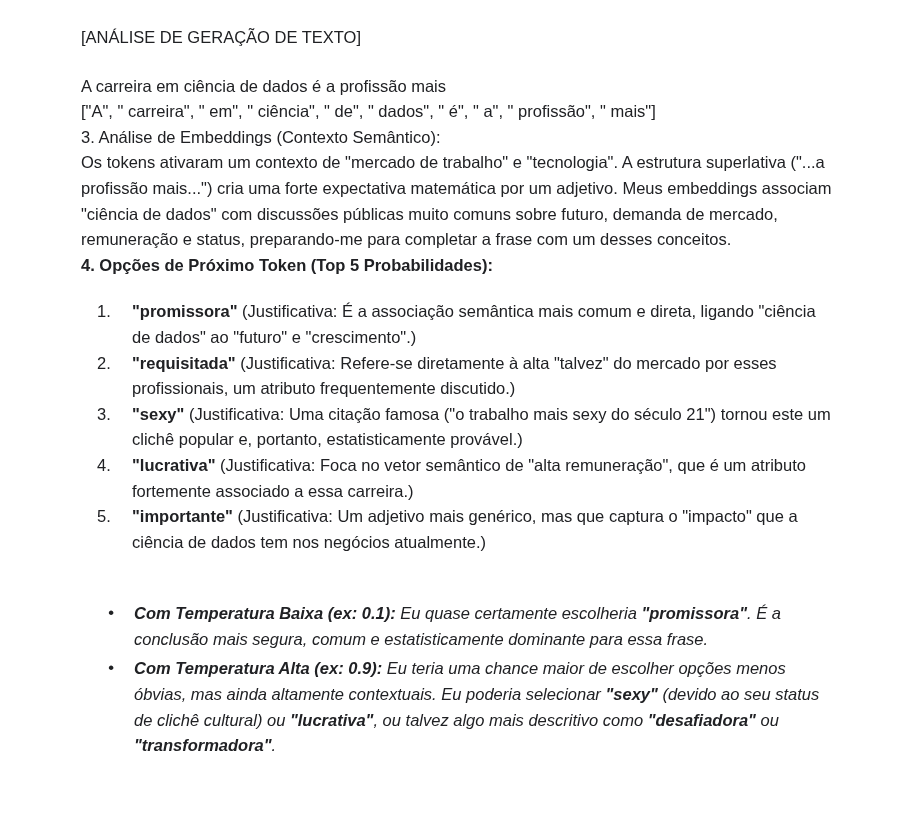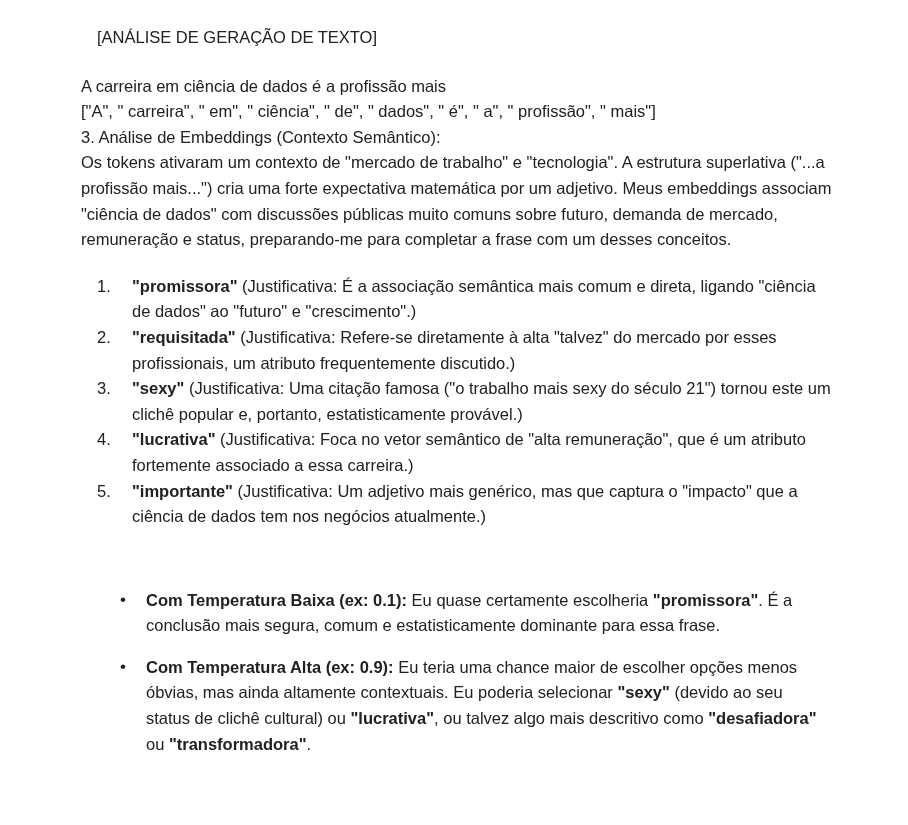--- a/index.html
+++ b/index.html
@@ -31,21 +31,21 @@
     line-height: 25.6px;
     color: #202124;
     max-width: 756px;
   }
 
   .line {
     white-space: pre-wrap;
   }
 
   .bracket-title {
-    margin: 0 0 0 16px;
+    margin: 0 0 0 0;
     padding-top: 3px;
   }
 
   .spacer-lg { height: 23px; }
   .spacer-md { height: 21px; }
 
   .para {
     margin: 0;
   }
 
@@ -77,21 +77,22 @@
   }
 
   ul.temp-list {
     margin: 0;
     padding: 0;
     list-style: none;
   }
   ul.temp-list > li {
     position: relative;
     padding-left: 49px;
-    margin: 16px;
+    margin: 4px;
+    font-style: italic;
   }
   ul.temp-list > li::before {
     content: "\2022";
     position: absolute;
     left: 23px;
     top: -1px;
     font-size: 17px;
     line-height: 25.6px;
     color: #202124;
   }
@@ -111,20 +112,21 @@
 
     <div class="line para">A carreira em ciência de dados é a profissão mais</div>
 
 
     <div class="line para">["A", " carreira", " em", " ciência", " de", " dados", " é", " a", " profissão", " mais"]</div>
 
     <div class="line para">3. Análise de Embeddings (Contexto Semântico):</div>
 
     <div class="line para">Os tokens ativaram um contexto de "mercado de trabalho" e "tecnologia". A estrutura superlativa ("...a profissão mais...") cria uma forte expectativa matemática por um adjetivo. Meus embeddings associam "ciência de dados" com discussões públicas muito comuns sobre futuro, demanda de mercado, remuneração e status, preparando-me para completar a frase com um desses conceitos.</div>
 
+    <div class="line heading">4. Opções de Próximo Token (Top 5 Probabilidades):</div>
 
     <div class="spacer-md"></div>
 
     <ol class="token-list">
       <li>
         <span class="b">"promissora"</span><span> (Justificativa: É a associação semântica mais comum e direta, ligando "ciência de dados" ao "futuro" e "crescimento".)</span>
       </li>
       <li>
         <span class="b">"requisitada"</span><span> (Justificativa: Refere-se diretamente à alta "talvez" do mercado por esses profissionais, um atributo frequentemente discutido.)</span>
       </li>

